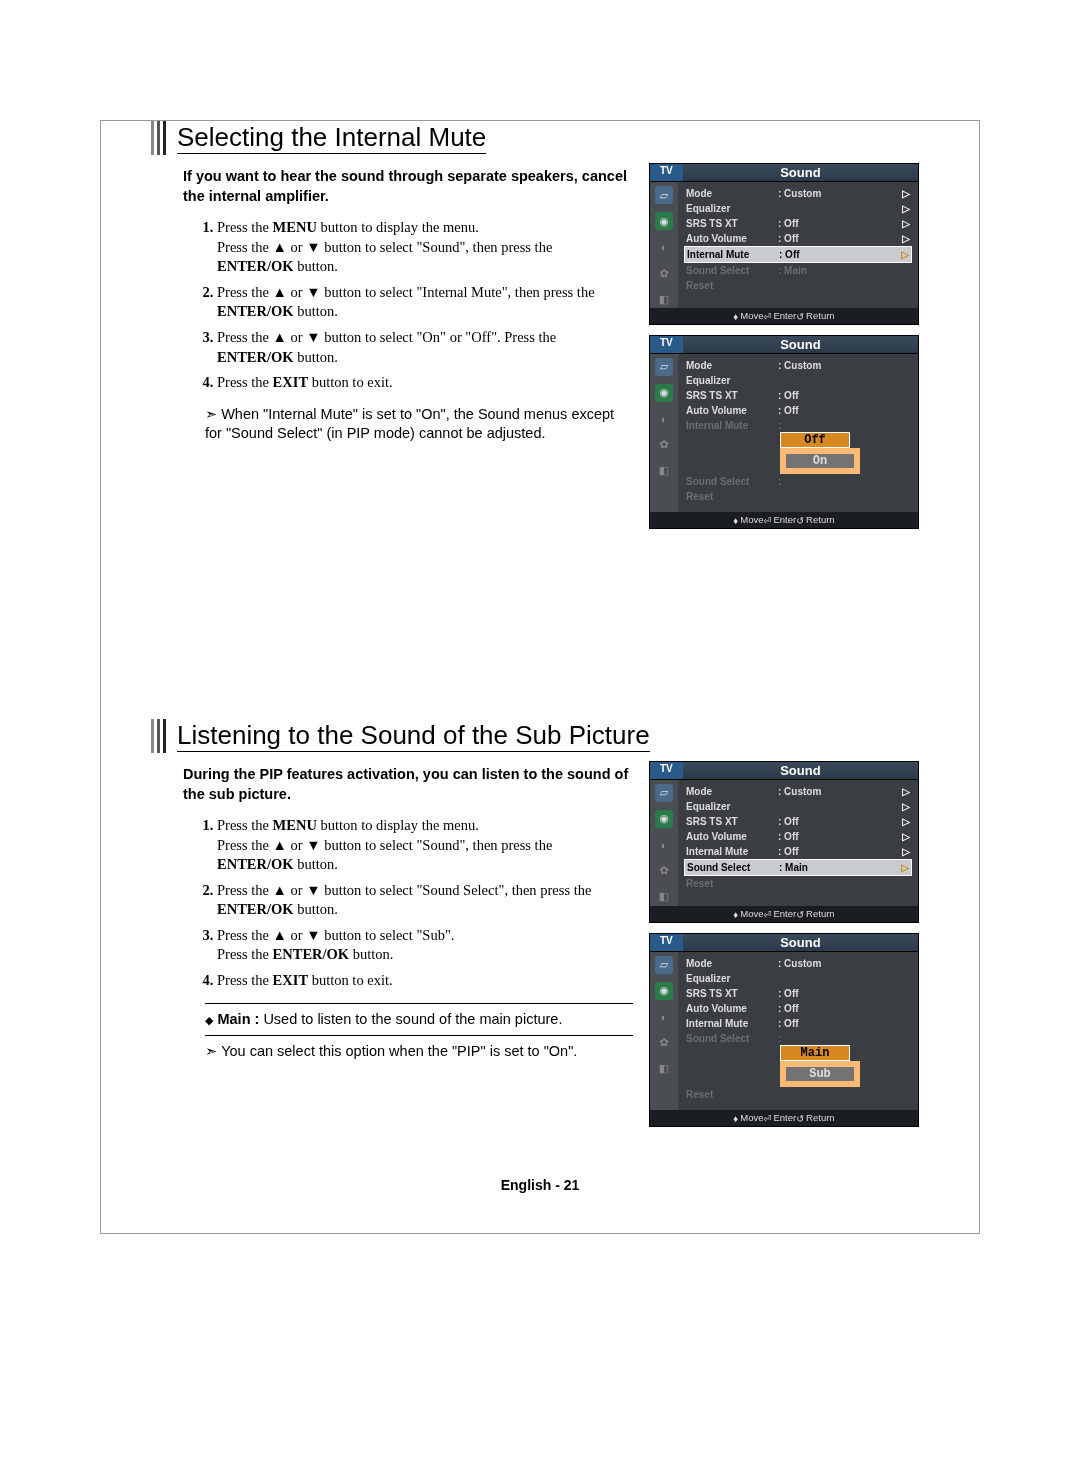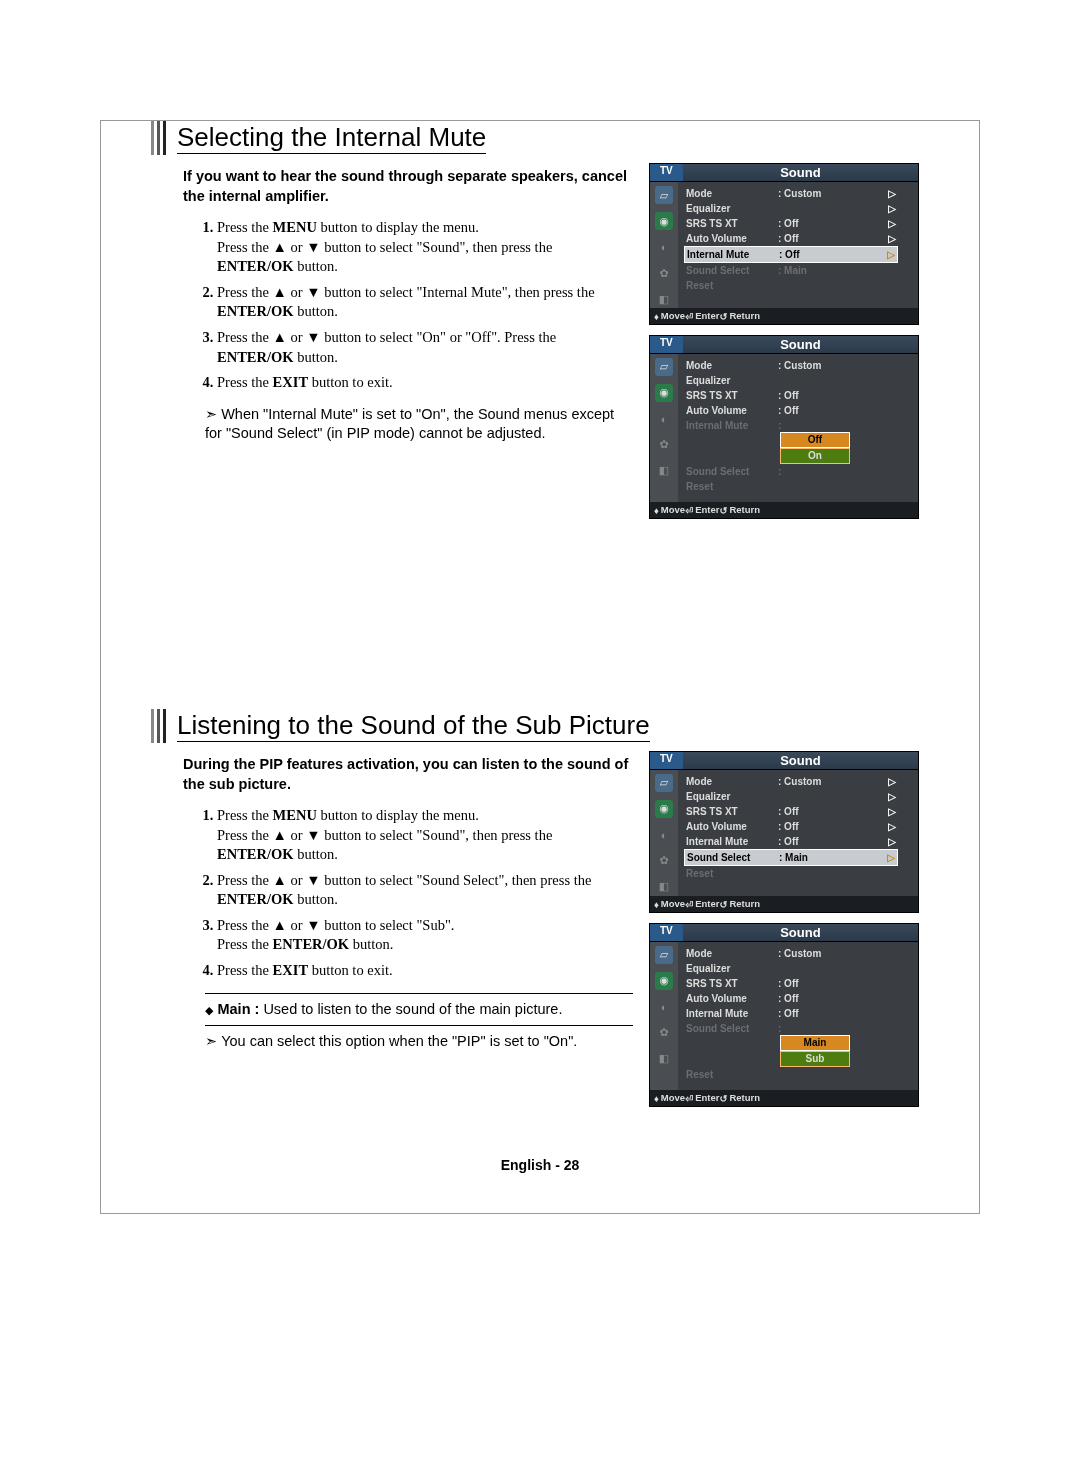--- a/index.html
+++ b/index.html
@@ -155,21 +155,21 @@
     width: 18px;
     height: 18px;
     border-radius: 3px;
     display:flex;
     align-items:center;
     justify-content:center;
     font-size:11px;
   }
   .osd-list {
     flex: 1;
-    padding: 4px 20px 8px 6px;
+    padding: 4px 6px 8px 6px;
   }
   .osd-row {
     display: flex;
     align-items: center;
     padding: 0 2px;
     height: 15px;
     font-weight: bold;
     font-size: 10px;
   }
   .osd-row .lbl { flex: 0 0 92px; }
@@ -184,45 +184,46 @@
     color: #6a6e72;
   }
   .osd-subopt {
     margin-left: 96px;
     margin-top:-1px;
   }
   .osd-opt {
     display:flex;
     align-items:center;
     height:14px;
-    font-size:10px;
+    font-size:12px;
     font-weight:bold;
+    font-family:Liberation Mono, monospace;
   }
   .osd-opt.sel {
     background:#d88820;
     color:#000;
     border:1px solid #fff;
     padding:0 4px;
     width:60px;
     justify-content:center;
   }
   .osd-opt.nosel {
-    border:1px solid #fdba74;
+    border:6px solid #fdba74;
     padding:0 4px;
     width:60px;
     justify-content:center;
-    background:#4d7c0f;
+    background:#737373;
   }
   .osd-foot {
     background: #1a1e22;
     display: flex;
-    justify-content: flex-start;
+    justify-content: center;
     padding: 2px 4px;
     font-size: 9.5px;
-    font-weight: bold;
+    font-weight: normal;
     color:#ddd;
   }
   .osd-foot span svg, .osd-foot span .sym { margin-right:2px; vertical-align:middle;}
   .footer-page {
     text-align: center;
     font-weight: bold;
     font-size: 14px;
     margin-top: 30px;
   }
 </style>
@@ -498,16 +499,16 @@
         <div class="osd-foot">
           <span><span class="sym">♦</span><span>Move</span></span>
           <span><span class="sym">⏎</span><span>Enter</span></span>
           <span><span class="sym">↺</span><span>Return</span></span>
         </div>
       </div>
     </div>
   </div>
 </div>
 
-<div class="footer-page">English - 28</div>
+<div class="footer-page">English - 21</div>
 
 </div>
 </div>
 
 </body></html>

